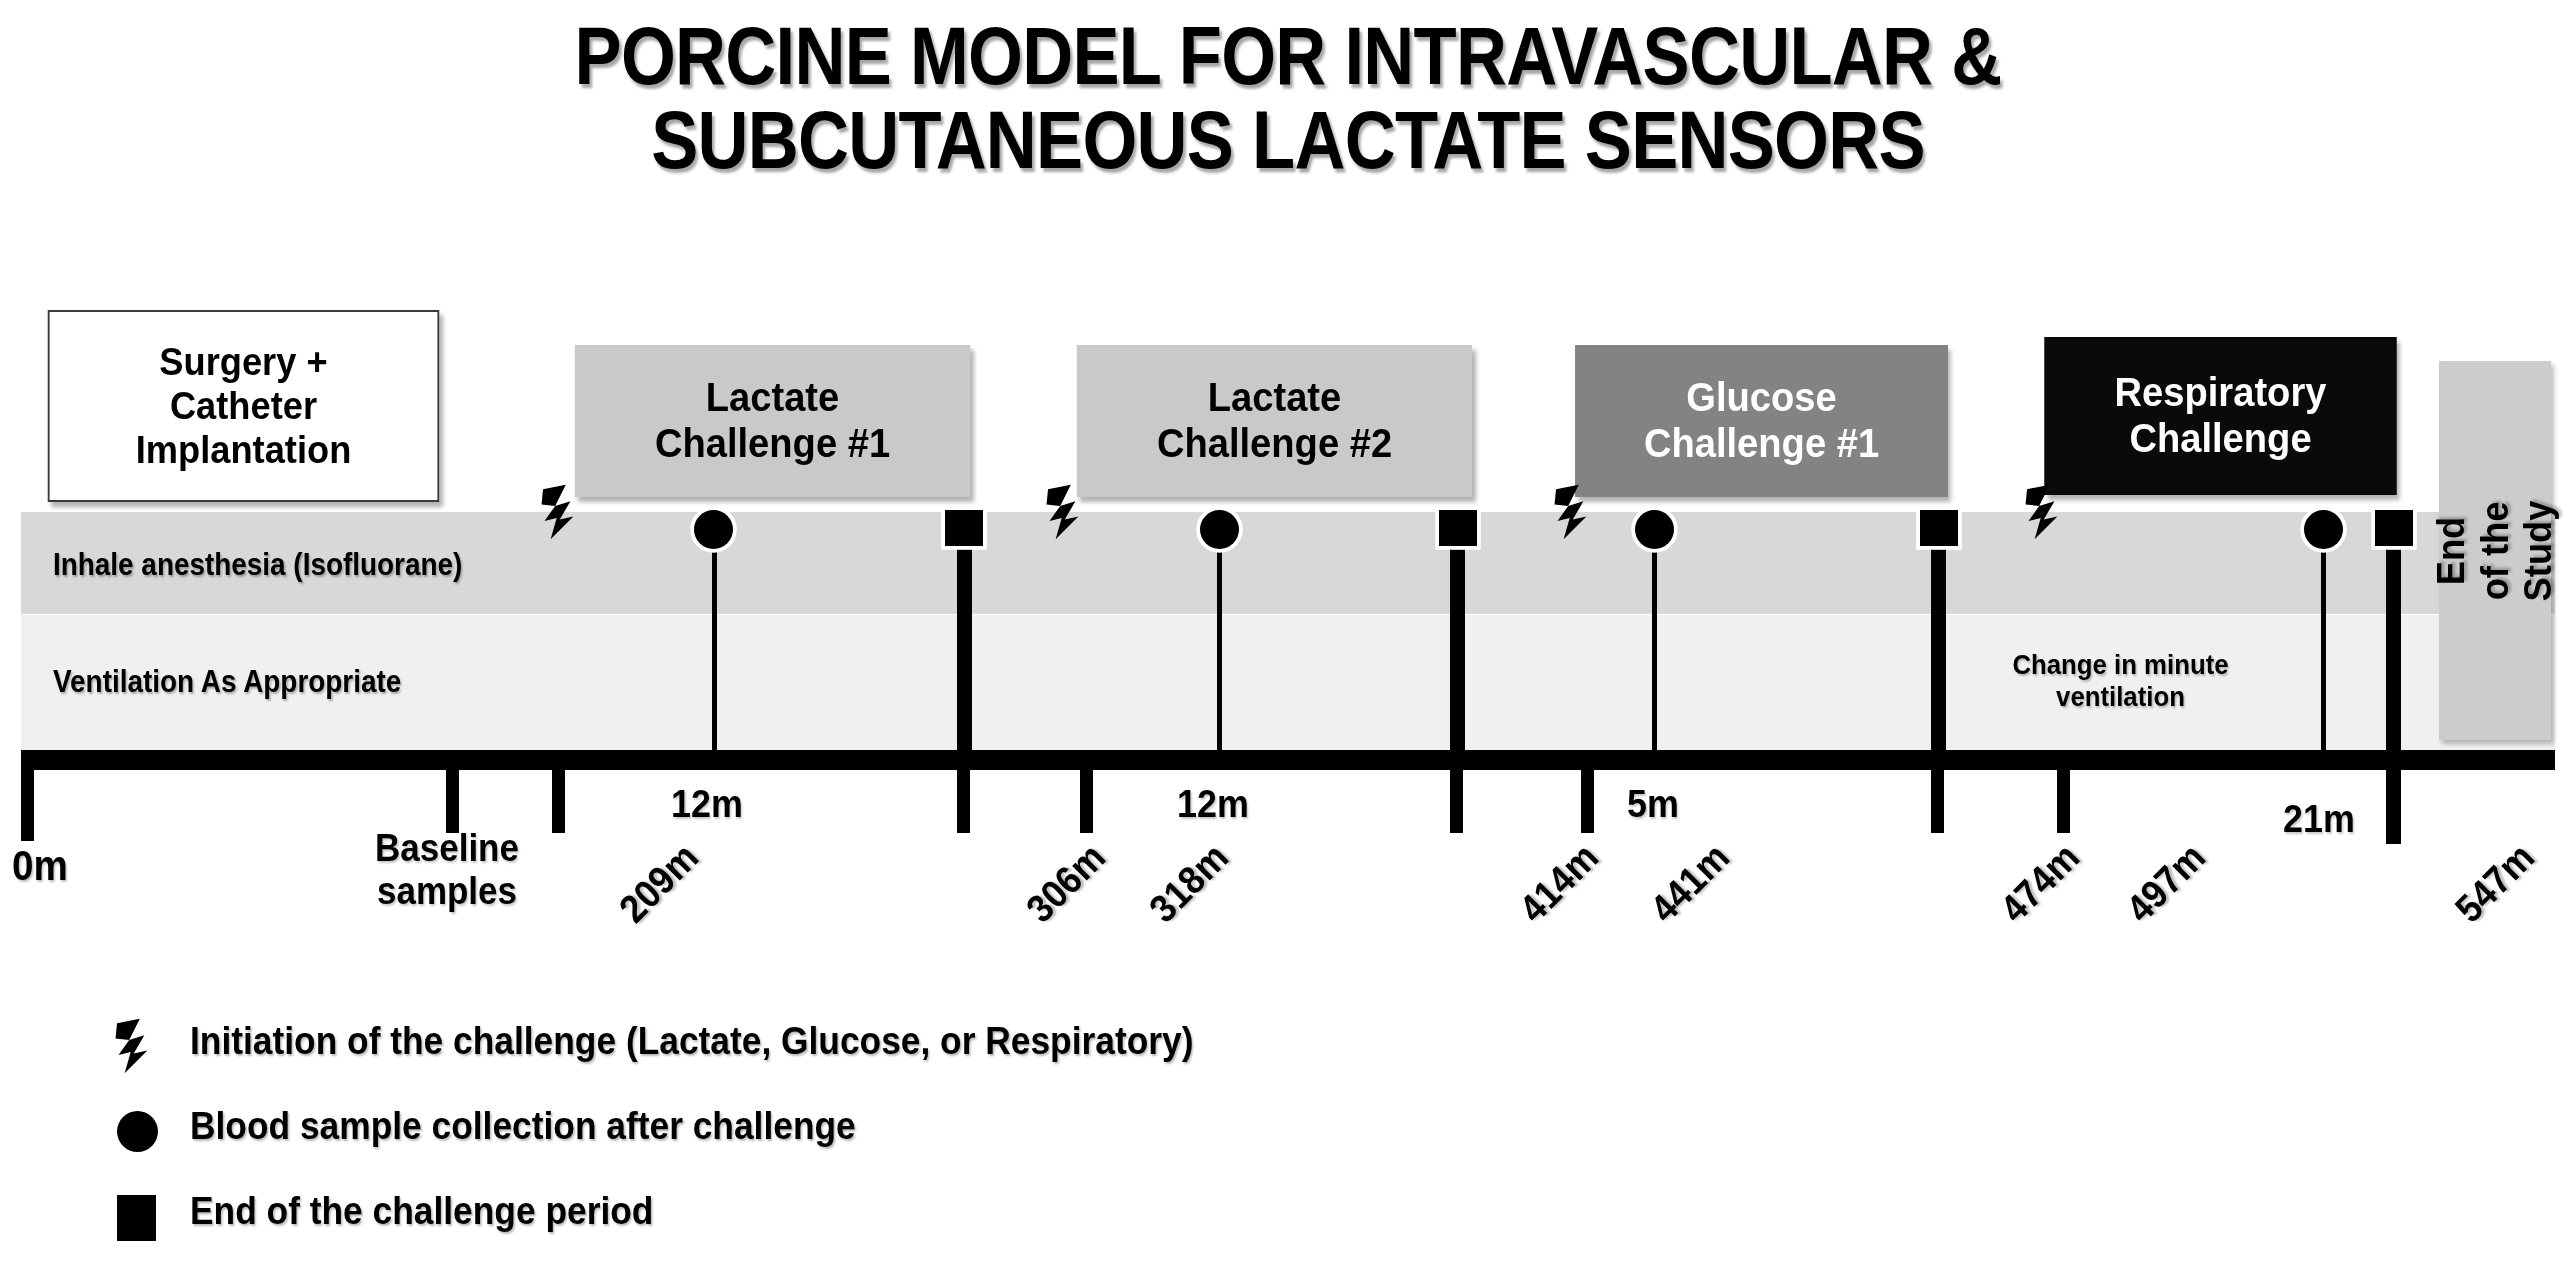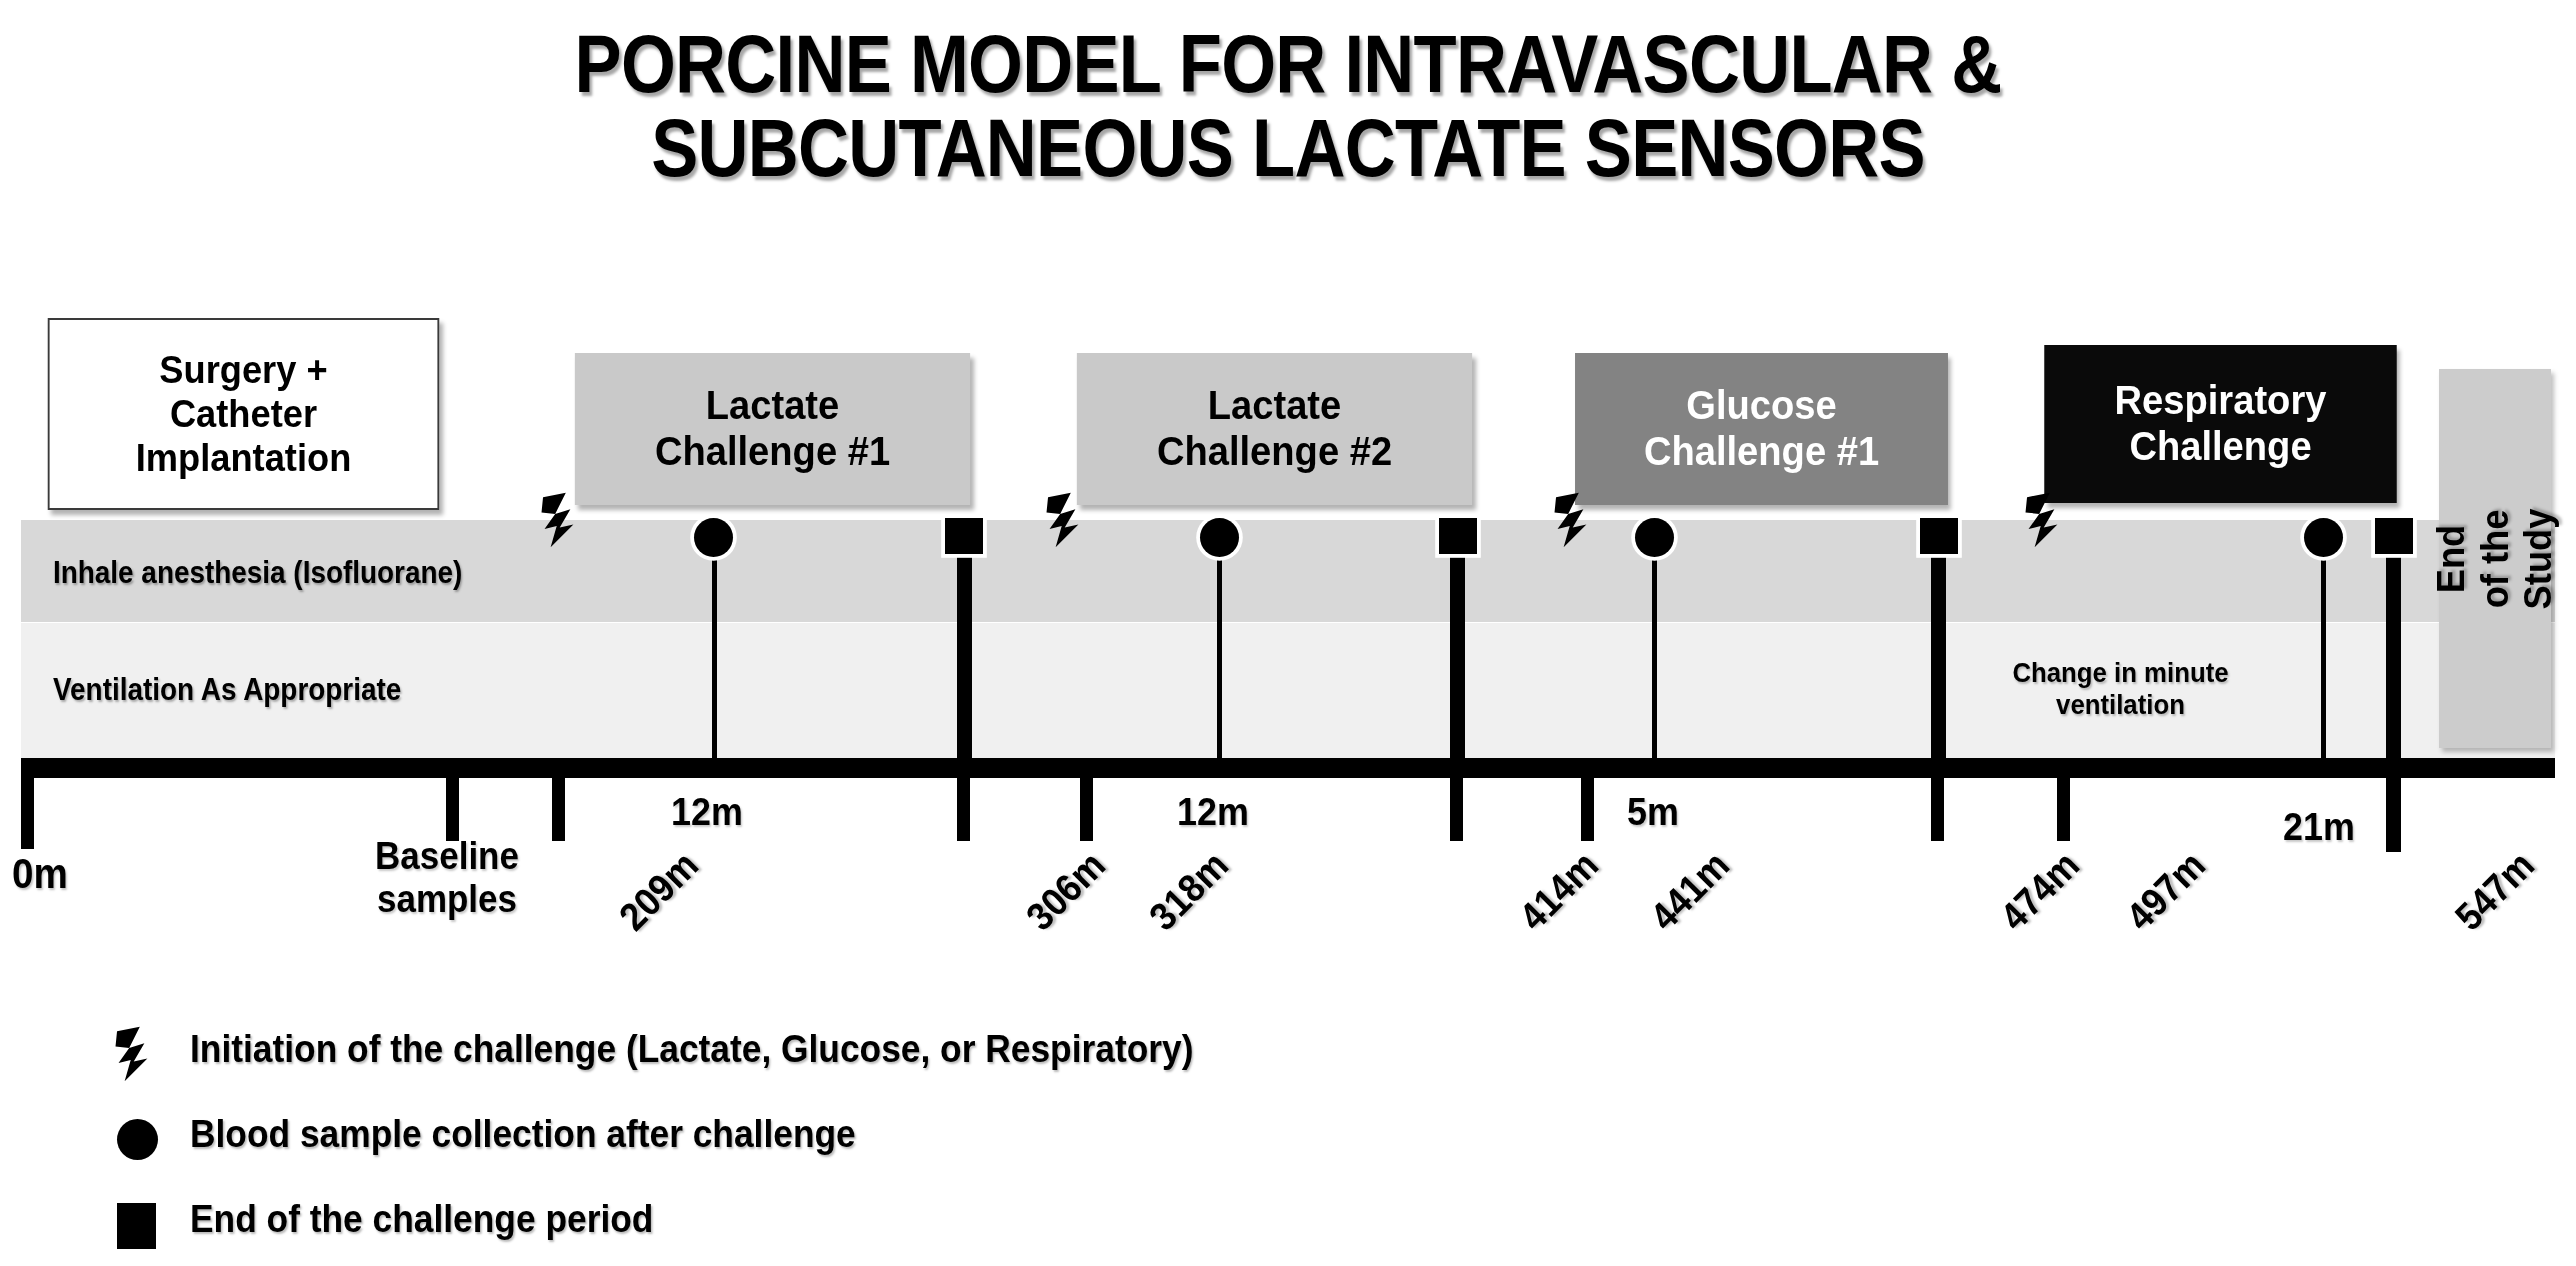--- a/index.html
+++ b/index.html
@@ -1,19 +1,19 @@
 <!DOCTYPE html>
 <html style="font-size:12px"><head>
 <meta charset="utf-8">
 <style>
   html,body{margin:0;padding:0;background:#ffffff;}
   body{width:2576px;height:1267px;position:relative;overflow:hidden;
        font-family:"Liberation Sans","DejaVu Sans",sans-serif;color:#000;}
 
-  #stage{position:absolute;left:0;top:16px;width:2576px;height:987px;text-decoration:underline;}
+  #stage{position:absolute;left:0;top:8px;width:2576px;height:987px;text-decoration:underline;}
 
   
   .title{
     position:absolute;left:0;top:6px;width:2576px;text-align:center;
     font-family:"Liberation Sans","DejaVu Sans",sans-serif;
     font-weight:700;font-size:82px;line-height:1.02;letter-spacing:-0.8px;
     transform:scaleX(.86);transform-origin:50% 0;
     text-shadow:3px 3.8px 3px rgba(0,0,0,.35);
     white-space:pre-line;
   }

